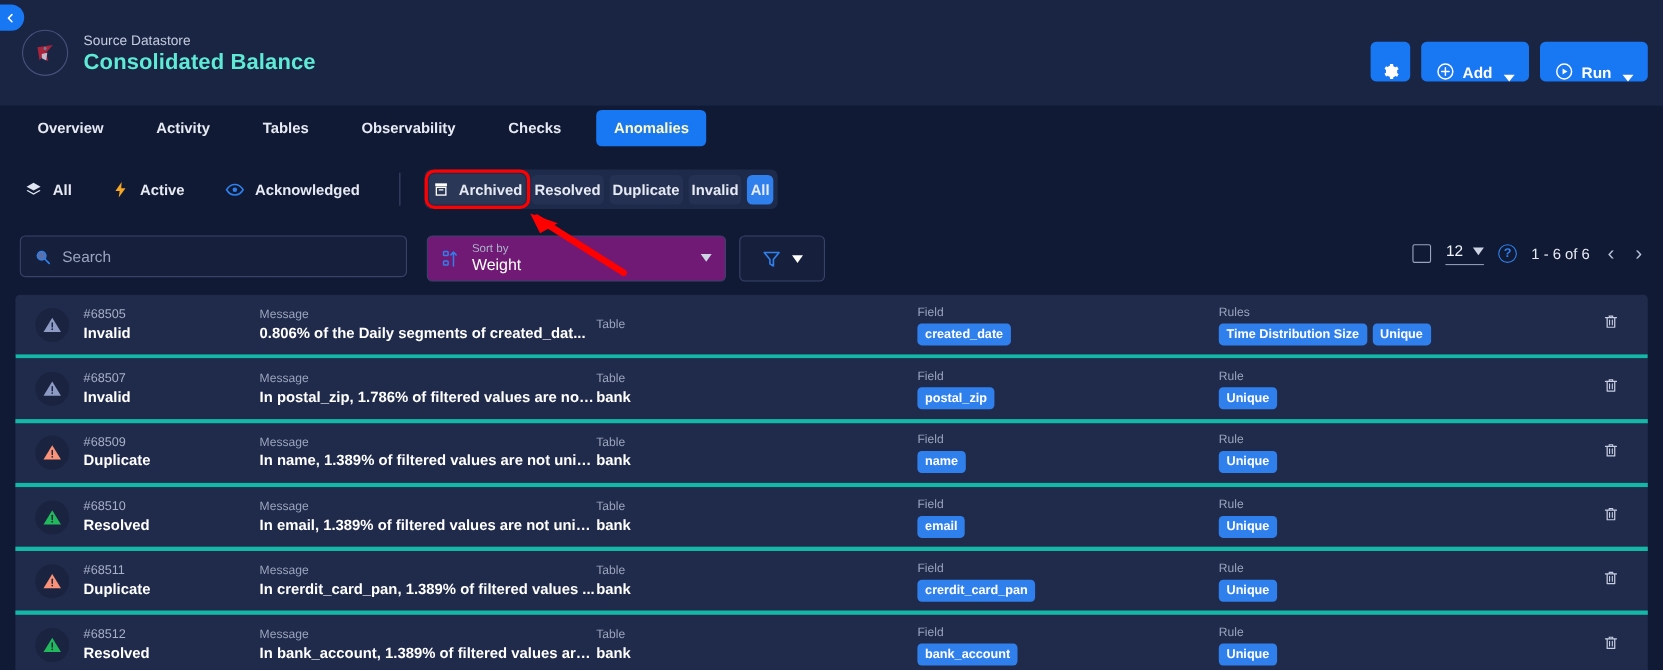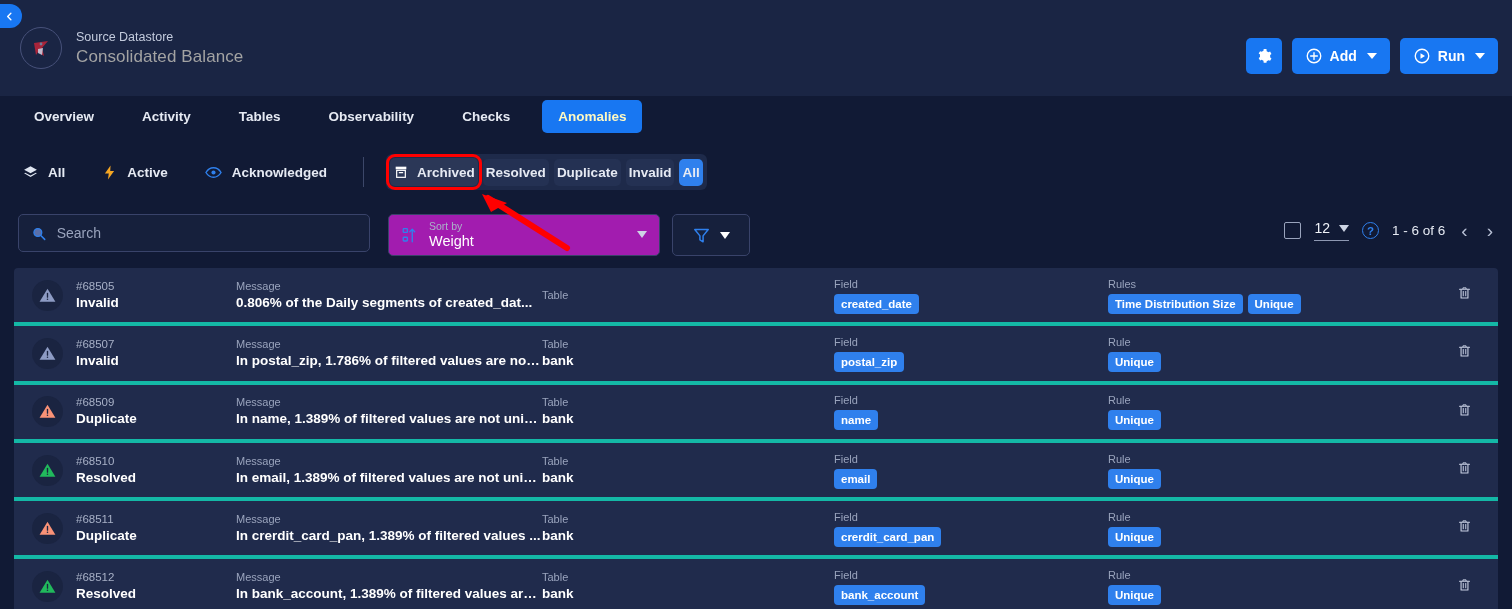--- a/index.html
+++ b/index.html
@@ -24,26 +24,26 @@
   
   .header { position: relative; height: 96px; background: #1a2544; }
   .title-wrap { position: absolute; left: 20px; top: 27px; display: flex; align-items: center; gap: 14px; }
   .ds-logo {
     width: 42px; height: 42px; border-radius: 50%;
     border: 1px solid #47517a; display: flex; align-items: center; justify-content: center;
     background: #1a2544;
   }
   .ds-logo svg { width: 24px; height: 24px; }
   .title-text .sub { font-size: 12.5px; color: #c3cbdd; line-height: 17px; }
-  .title-text .main { font-size: 17px; font-weight: normal; color: #a3a3a3; line-height: 22px; letter-spacing: .1px; }
+  .title-text .main { font-size: 20px; font-weight: bold; color: #5eead4; line-height: 22px; letter-spacing: .1px; }
 
   .hdr-actions { position: absolute; right: 14px; top: 38px; display: flex; align-items: center; gap: 10px; }
   .btn {
     background: #1877f2; color: #fff; border: none; border-radius: 5px;
-    height: 36px; display: flex; align-items: center; gap: 7px;
+    height: 36px; display: flex; align-items: flex-end; gap: 7px;
     font-size: 14px; font-weight: bold; padding: 0 13px; cursor: pointer;
     font-family: "Liberation Sans", sans-serif;
   }
   .btn.icon-only { width: 36px; padding: 0; justify-content: center; }
   .btn svg { display: block; }
   .caret { width: 0; height: 0; border-left: 5px solid transparent; border-right: 5px solid transparent; border-top: 6px solid #fff; margin-left: 3px; }
 
   
   .tabs { position: absolute; left: 18px; top: 100px; display: flex; gap: 16px; align-items: flex-start; }
   .tab {
@@ -79,21 +79,21 @@
     display: flex; align-items: center; padding: 0 12px; gap: 10px;
   }
   .search-box input {
     background: transparent; border: none; outline: none; color: #d5dbe9;
     font-size: 14px; font-family: "Liberation Sans", sans-serif; width: 100%;
   }
   .search-box input::placeholder { color: #9aa4bd; }
 
   .sort-box {
     position: absolute; left: 388px; top: 8px; width: 272px; height: 42px;
-    border: 1px solid #39436a; border-radius: 5px; background: #a21caf;
+    border: 1px solid #39436a; border-radius: 5px; background: #701a75;
     display: flex; align-items: center; padding: 0 12px; gap: 10px; cursor: pointer;
   }
   .sort-label { font-size: 10.5px; color: #aab3c9; line-height: 13px; }
   .sort-value { font-size: 14.5px; color: #ffffff; line-height: 17px; }
   .sort-caret { position: absolute; right: 12px; top: 16px; width: 0; height: 0;
     border-left: 5px solid transparent; border-right: 5px solid transparent; border-top: 7px solid #cdd4e4; }
 
   .filter-box {
     position: absolute; left: 672px; top: 8px; width: 78px; height: 42px;
     border: 1px solid #39436a; border-radius: 5px; background: #16203c;

